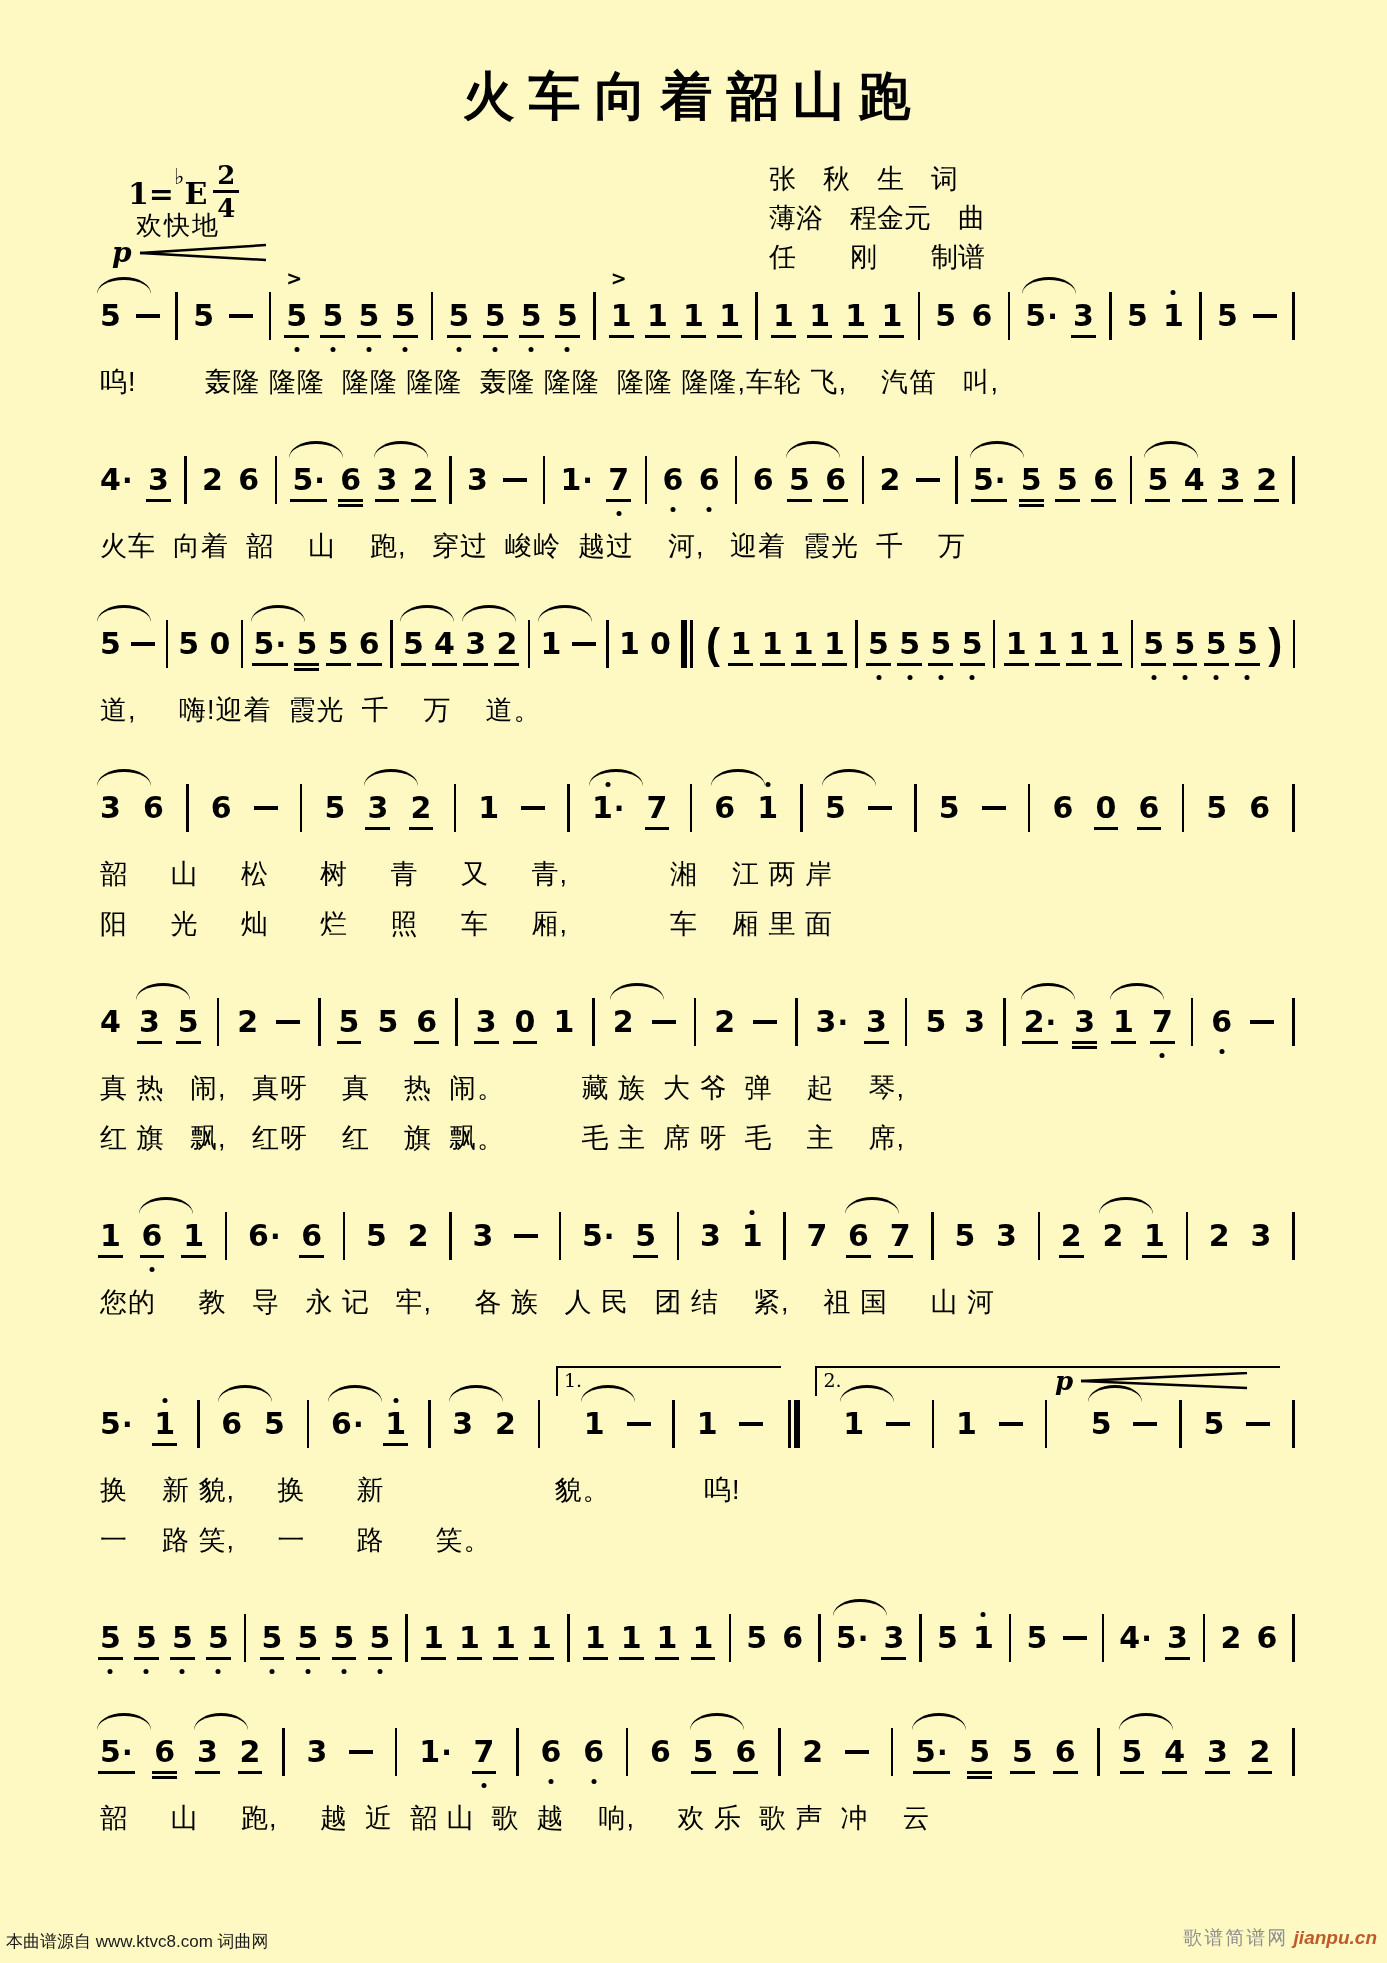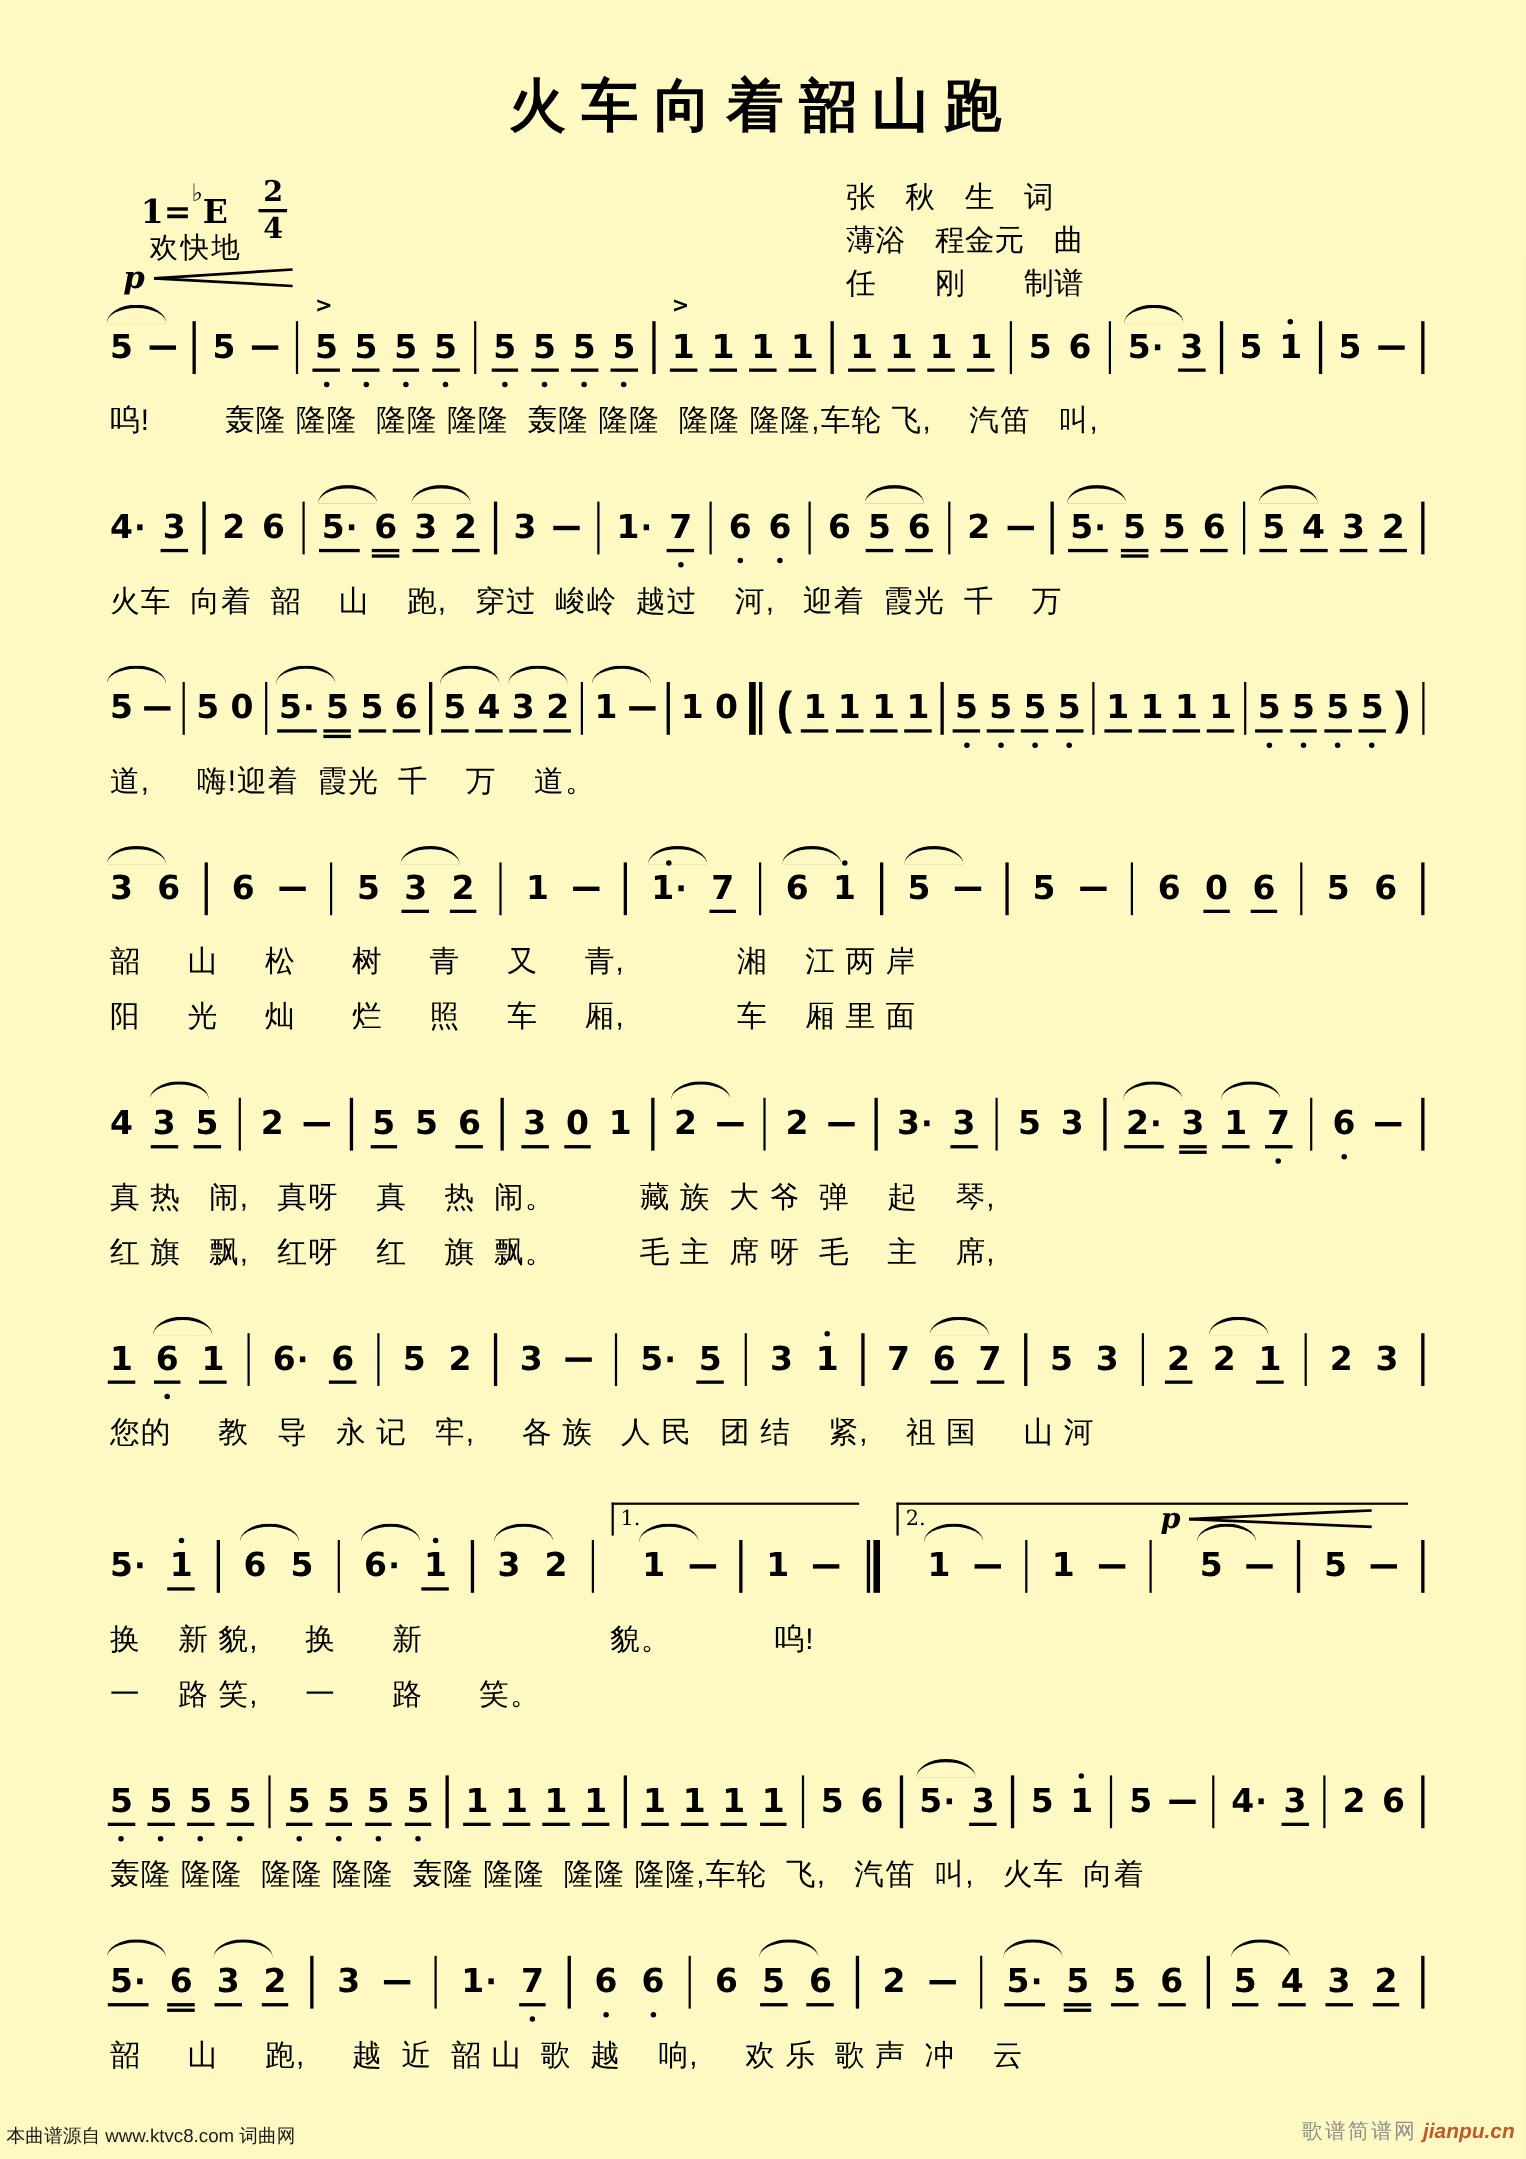--- a/index.html
+++ b/index.html
@@ -3,21 +3,21 @@
 <meta charset="utf-8">
 <style>
   html,body{margin:0;padding:0;background:#e8e8e8;}
   .page{position:relative;width:1387px;height:1963px;margin:0 auto;background:#fef9c3;
         font-family:"Liberation Sans",sans-serif;color:#000;overflow:hidden;}
 
   
   .title{position:absolute;top:62px;left:0;width:100%;text-align:center;
          font-family:"DejaVu Serif",serif;font-weight:bold;font-size:52px;letter-spacing:14px;}
   .keysig{position:absolute;top:162px;left:128px;font-family:"DejaVu Serif",serif;
-          font-weight:bold;font-size:30px;display:flex;align-items:center;gap:28px;}
+          font-weight:bold;font-size:30px;display:flex;align-items:center;gap:6px;}
   .flat{font-size:22px;vertical-align:super;position:relative;top:-9px;}
   .ts{display:inline-flex;flex-direction:column;align-items:center;line-height:1;font-size:26px;}
   .ts .ts-line{width:26px;height:3px;background:#000;margin:2px 0;}
   .tempo{position:absolute;top:208px;left:136px;font-size:26px;letter-spacing:2px;}
   .dyn{position:absolute;top:236px;left:112px;display:flex;align-items:center;gap:6px;}
   .dyn .pmark{font-family:"DejaVu Serif",serif;font-style:italic;font-weight:bold;font-size:28px;}
   .credits{position:absolute;top:160px;right:402px;text-align:left;font-size:27px;line-height:1.45;}
 
   
   #score{position:absolute;top:256px;left:100px;right:92px;}
@@ -445,21 +445,20 @@
           <span class="note"><span class="num">5</span></span>
           <span class="dash"></span>
           <span class="bar"></span>
           <span class="note"><span class="num">4</span><span class="aug">·</span></span>
           <span class="note"><span class="num">3</span><span class="ul u1"></span></span>
           <span class="bar"></span>
           <span class="note"><span class="num">2</span></span>
           <span class="note"><span class="num">6</span></span>
           <span class="bar"></span>
         </div>
-        <div class="lyric-row">轰隆 隆隆  隆隆 隆隆  轰隆 隆隆  隆隆 隆隆,车轮  飞,   汽笛  叫,   火车  向着</div>
       </div>
       <div class="system">
         <div class="notation-row">
           <span class="note"><span class="arc"></span><span class="num">5</span><span class="aug">·</span><span class="ul u1"></span></span>
           <span class="note"><span class="num">6</span><span class="ul u1"></span><span class="ul u2"></span></span>
           <span class="note"><span class="arc"></span><span class="num">3</span><span class="ul u1"></span></span>
           <span class="note"><span class="num">2</span><span class="ul u1"></span></span>
           <span class="bar"></span>
           <span class="note"><span class="num">3</span></span>
           <span class="dash"></span>

